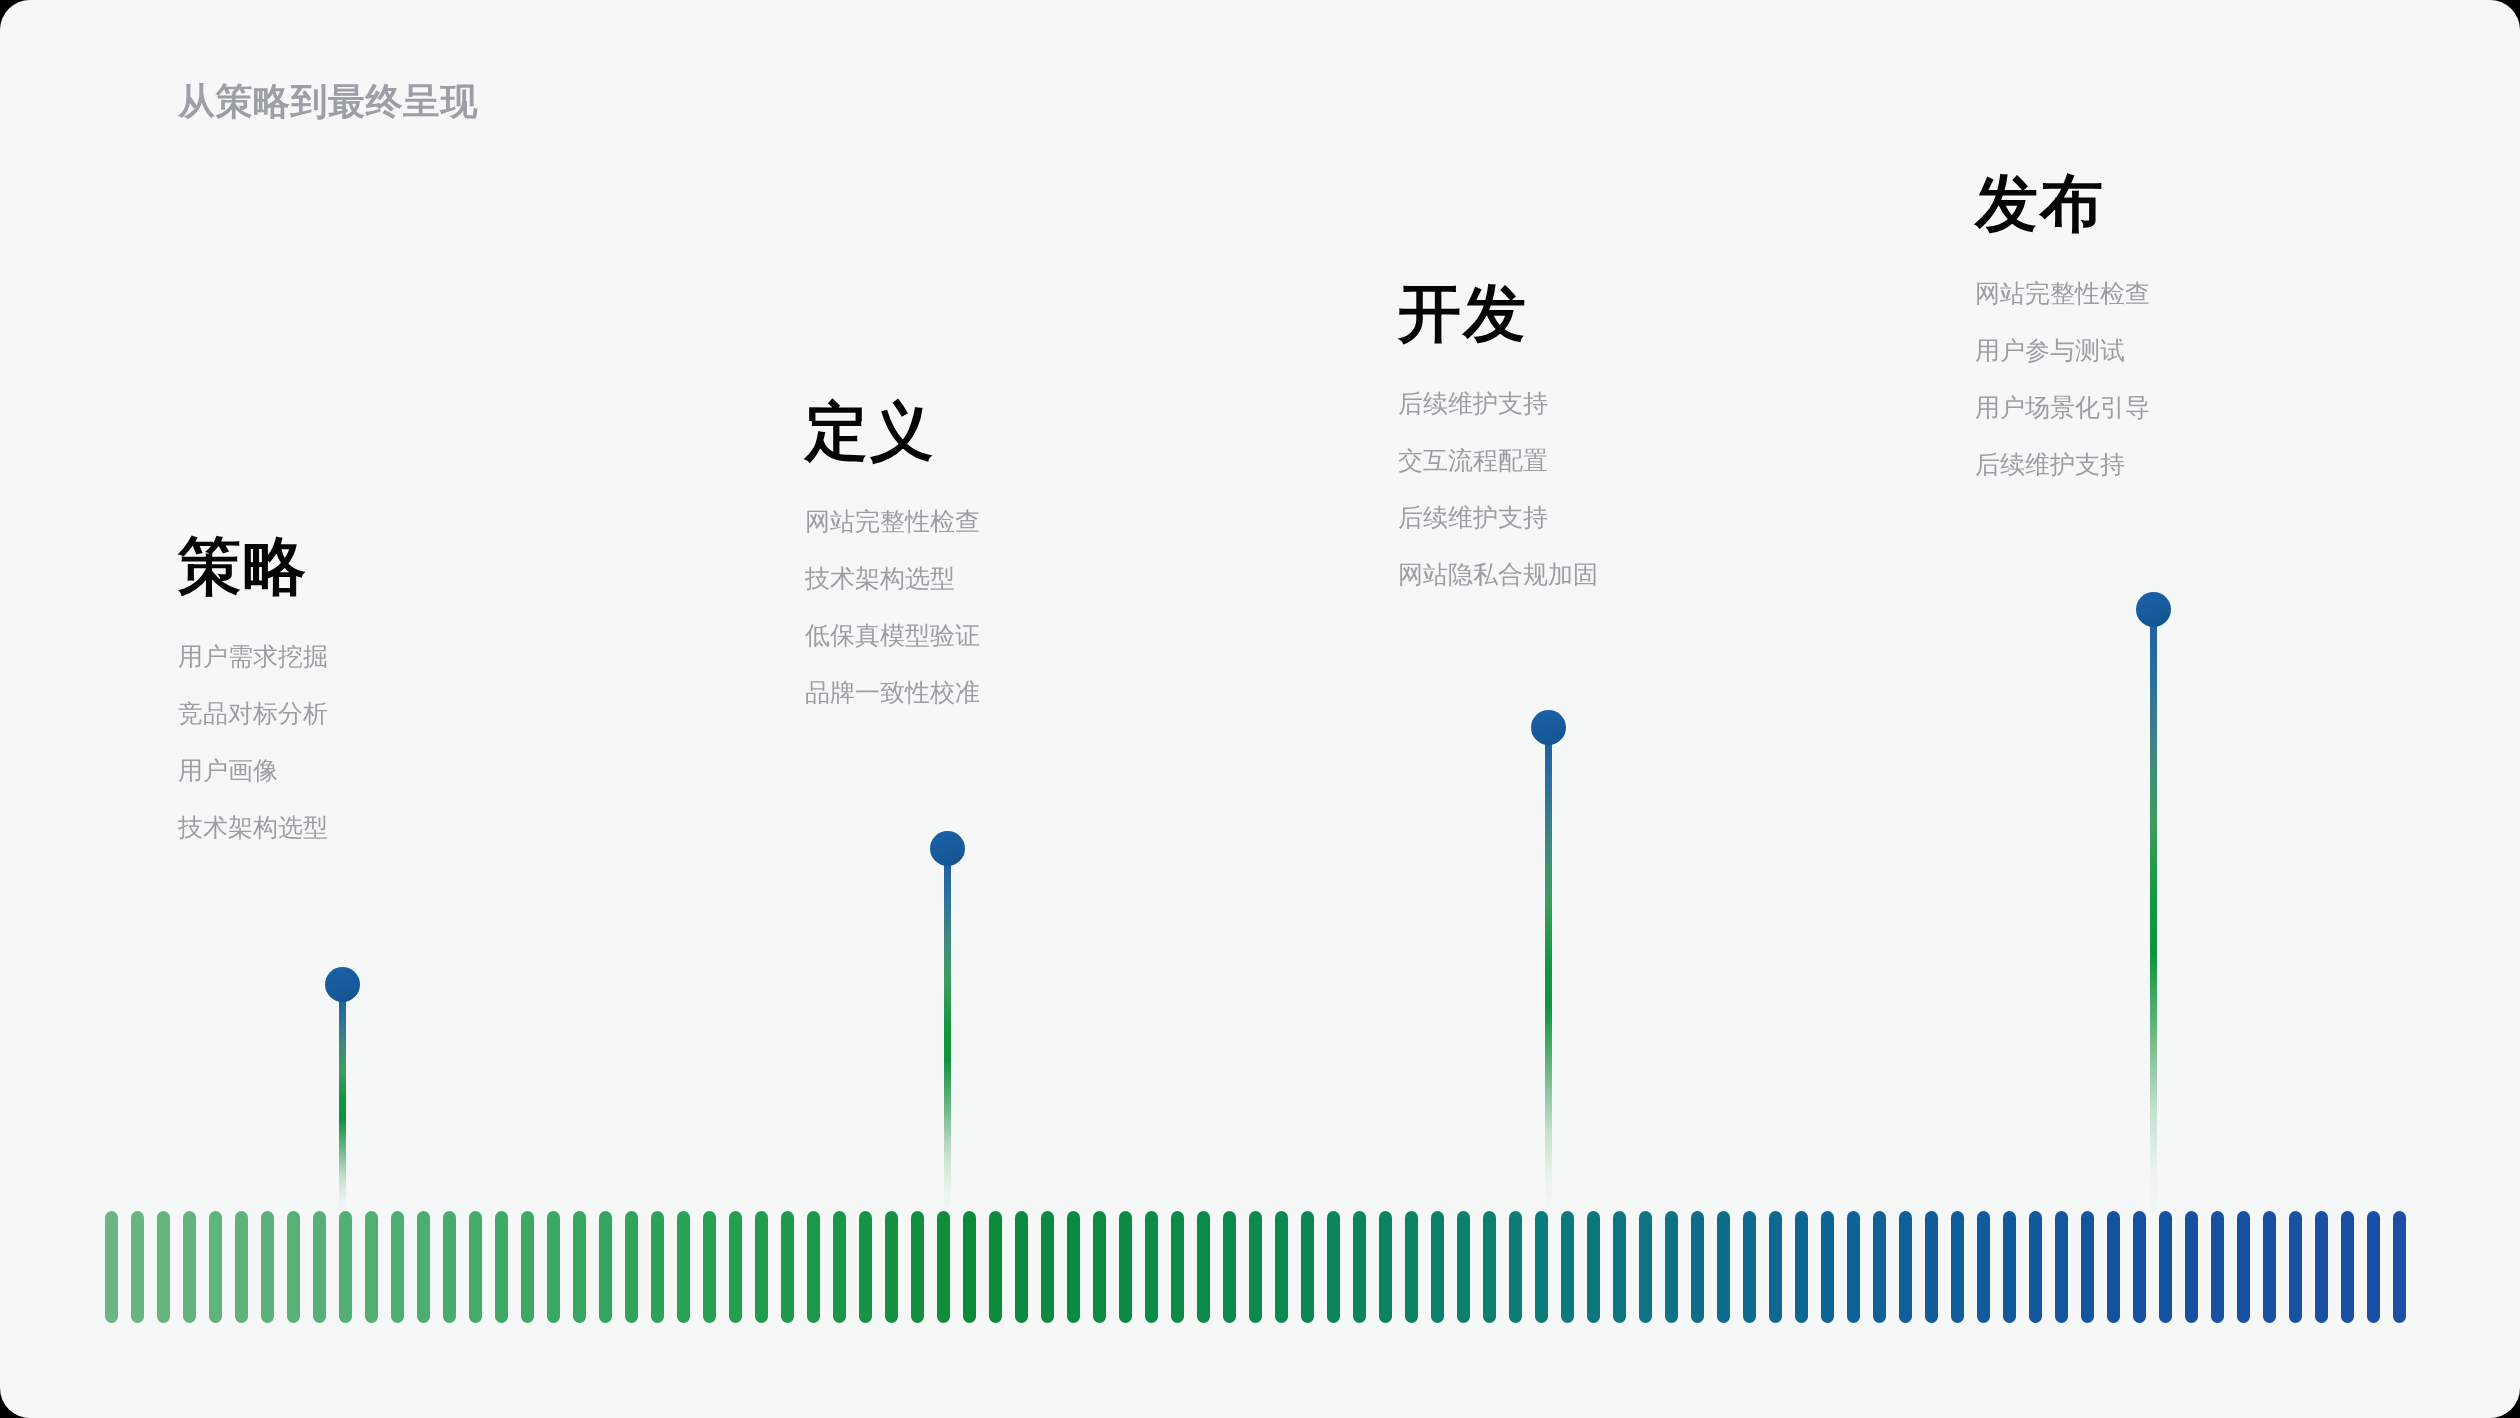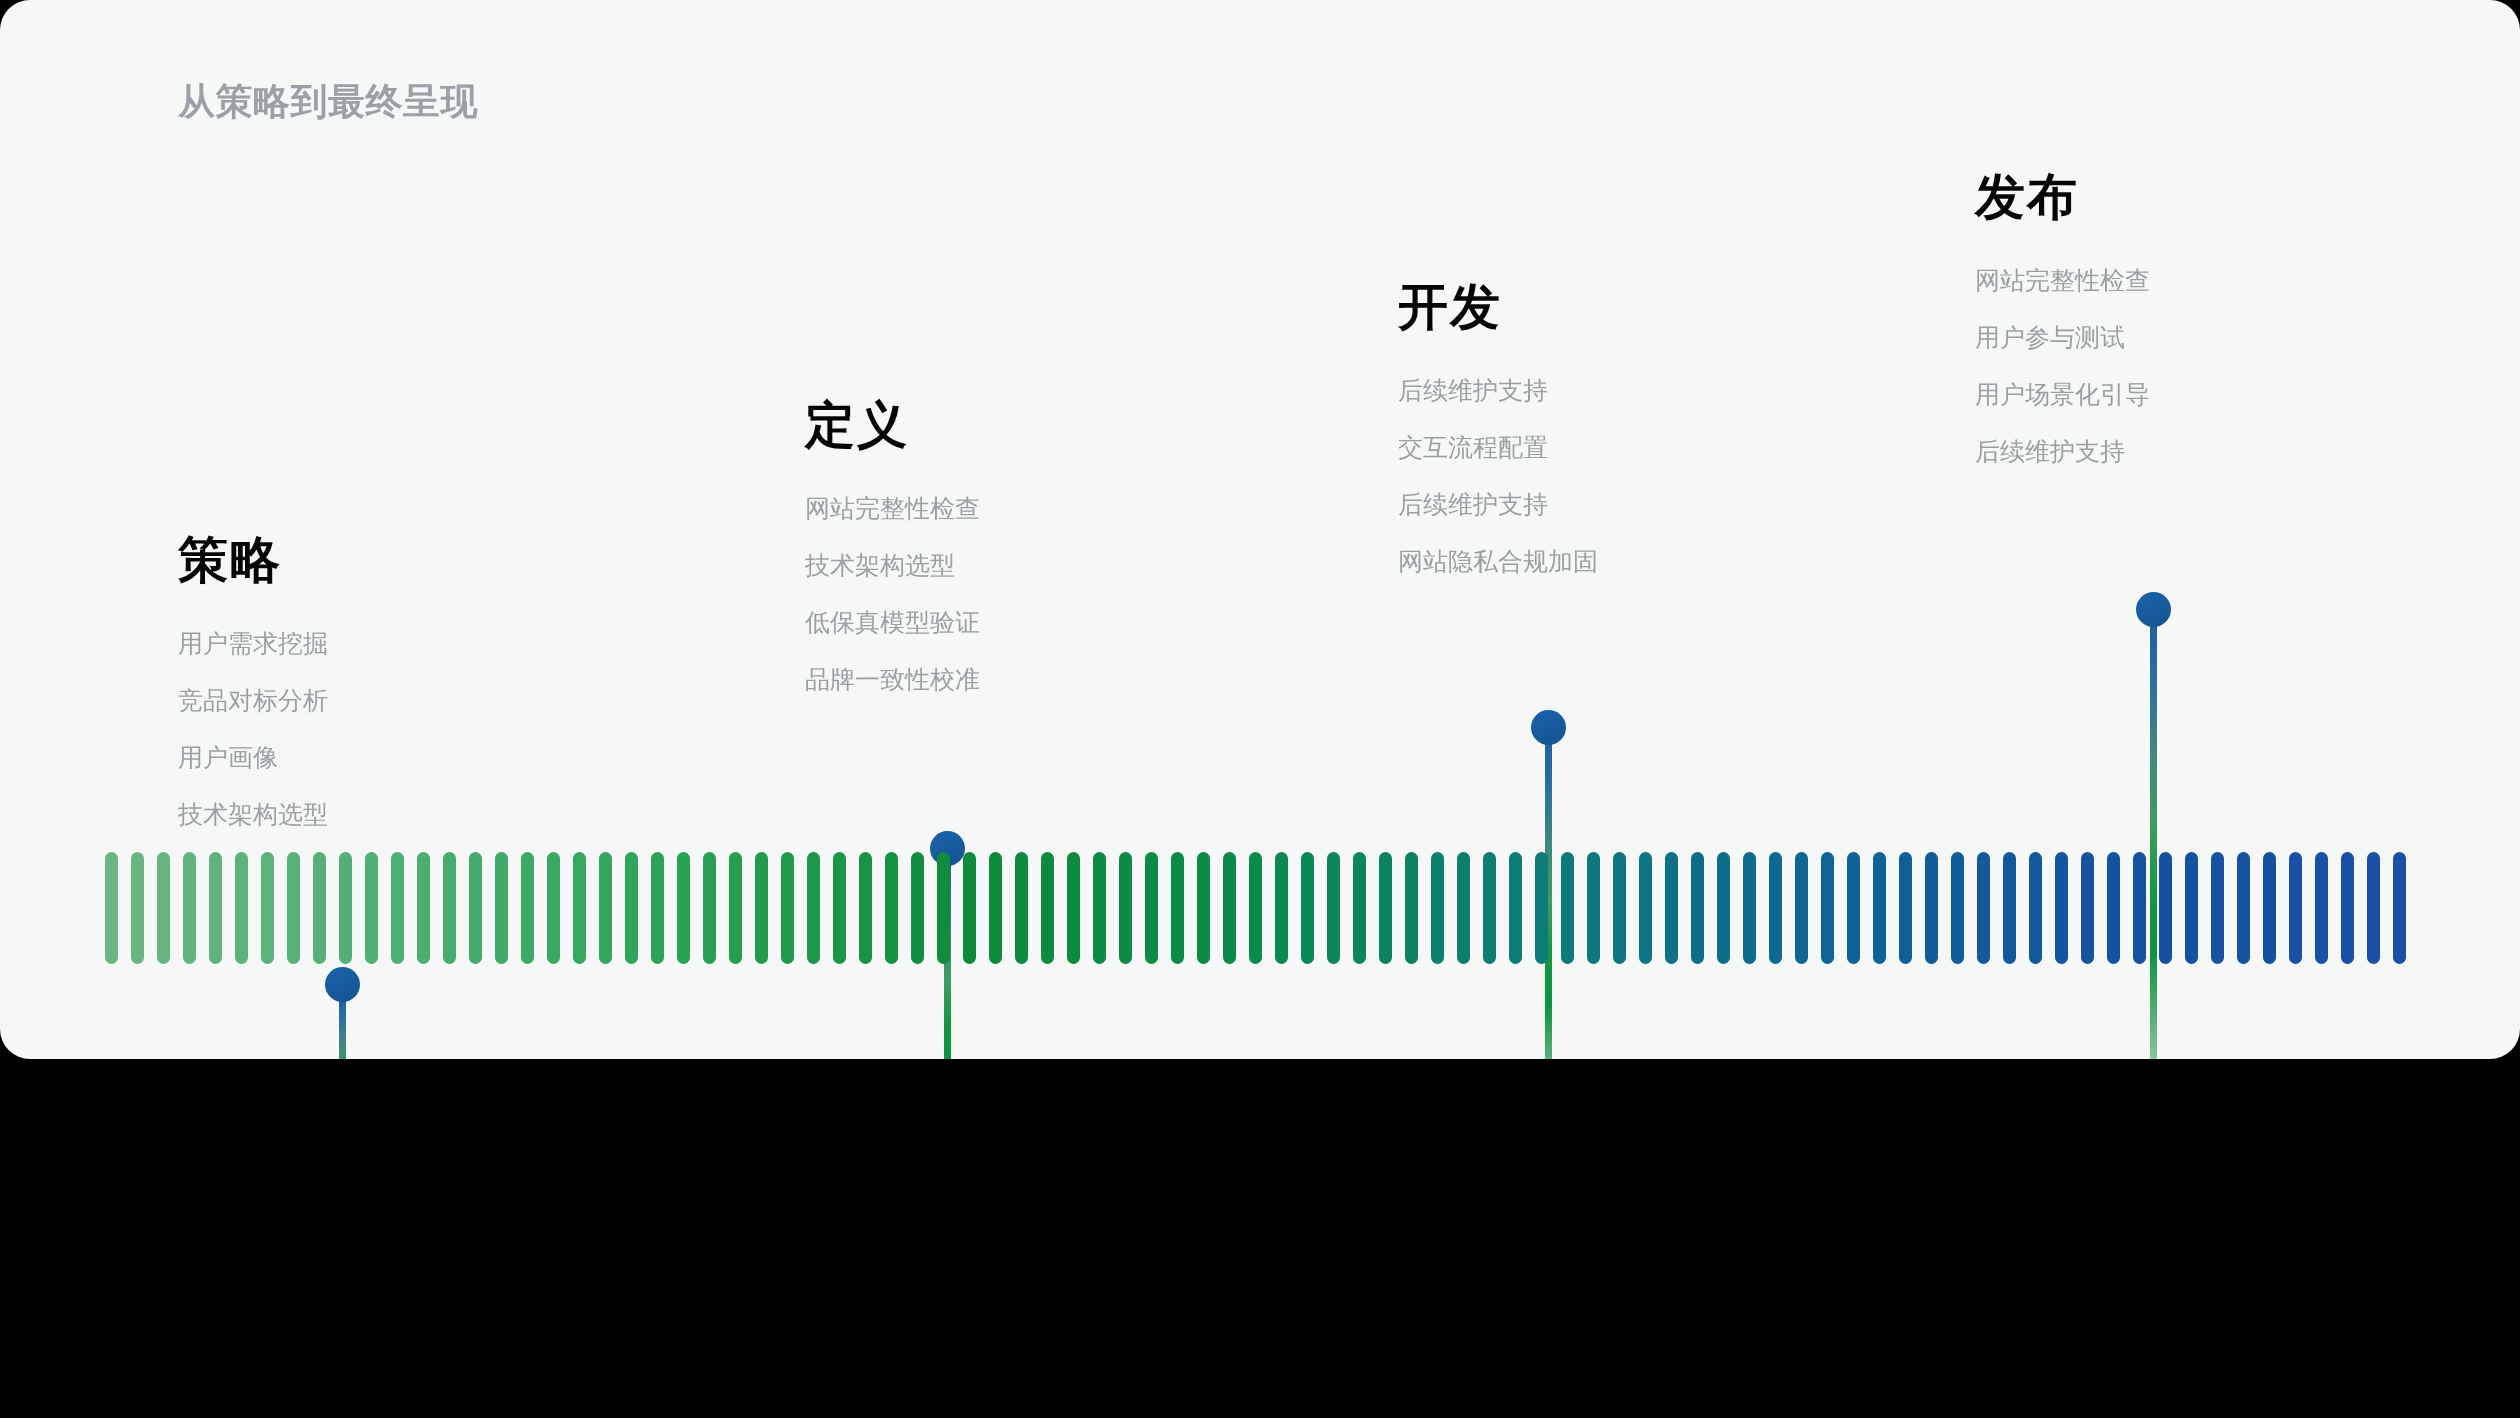--- a/index.html
+++ b/index.html
@@ -6,21 +6,21 @@
     margin: 0;
     padding: 0;
     background: #000000;
     width: 2520px;
     height: 1418px;
     overflow: hidden;
   }
   #canvas {
     position: relative;
     width: 2520px;
-    height: 1059px;
+    height: 1418px;
     background: #f6f7f7;
     border-radius: 30px;
     overflow: hidden;
     font-family: "Liberation Sans", "DejaVu Sans", sans-serif;
   }
 
   
   #header {
     position: absolute;
     left: 178px;
@@ -35,21 +35,21 @@
     letter-spacing: 0.5px;
     white-space: nowrap;
   }
 
   
   .stage {
     position: absolute;
     width: 520px;
   }
   .stage-title {
-    font-size: 50px;
+    font-size: 63px;
     font-weight: 700;
     color: #050505;
     line-height: 1.0;
     letter-spacing: 2px;
     margin: 0 0 46px 0;
     white-space: nowrap;
   }
   .stage-items {
     list-style: none;
     margin: 0;

